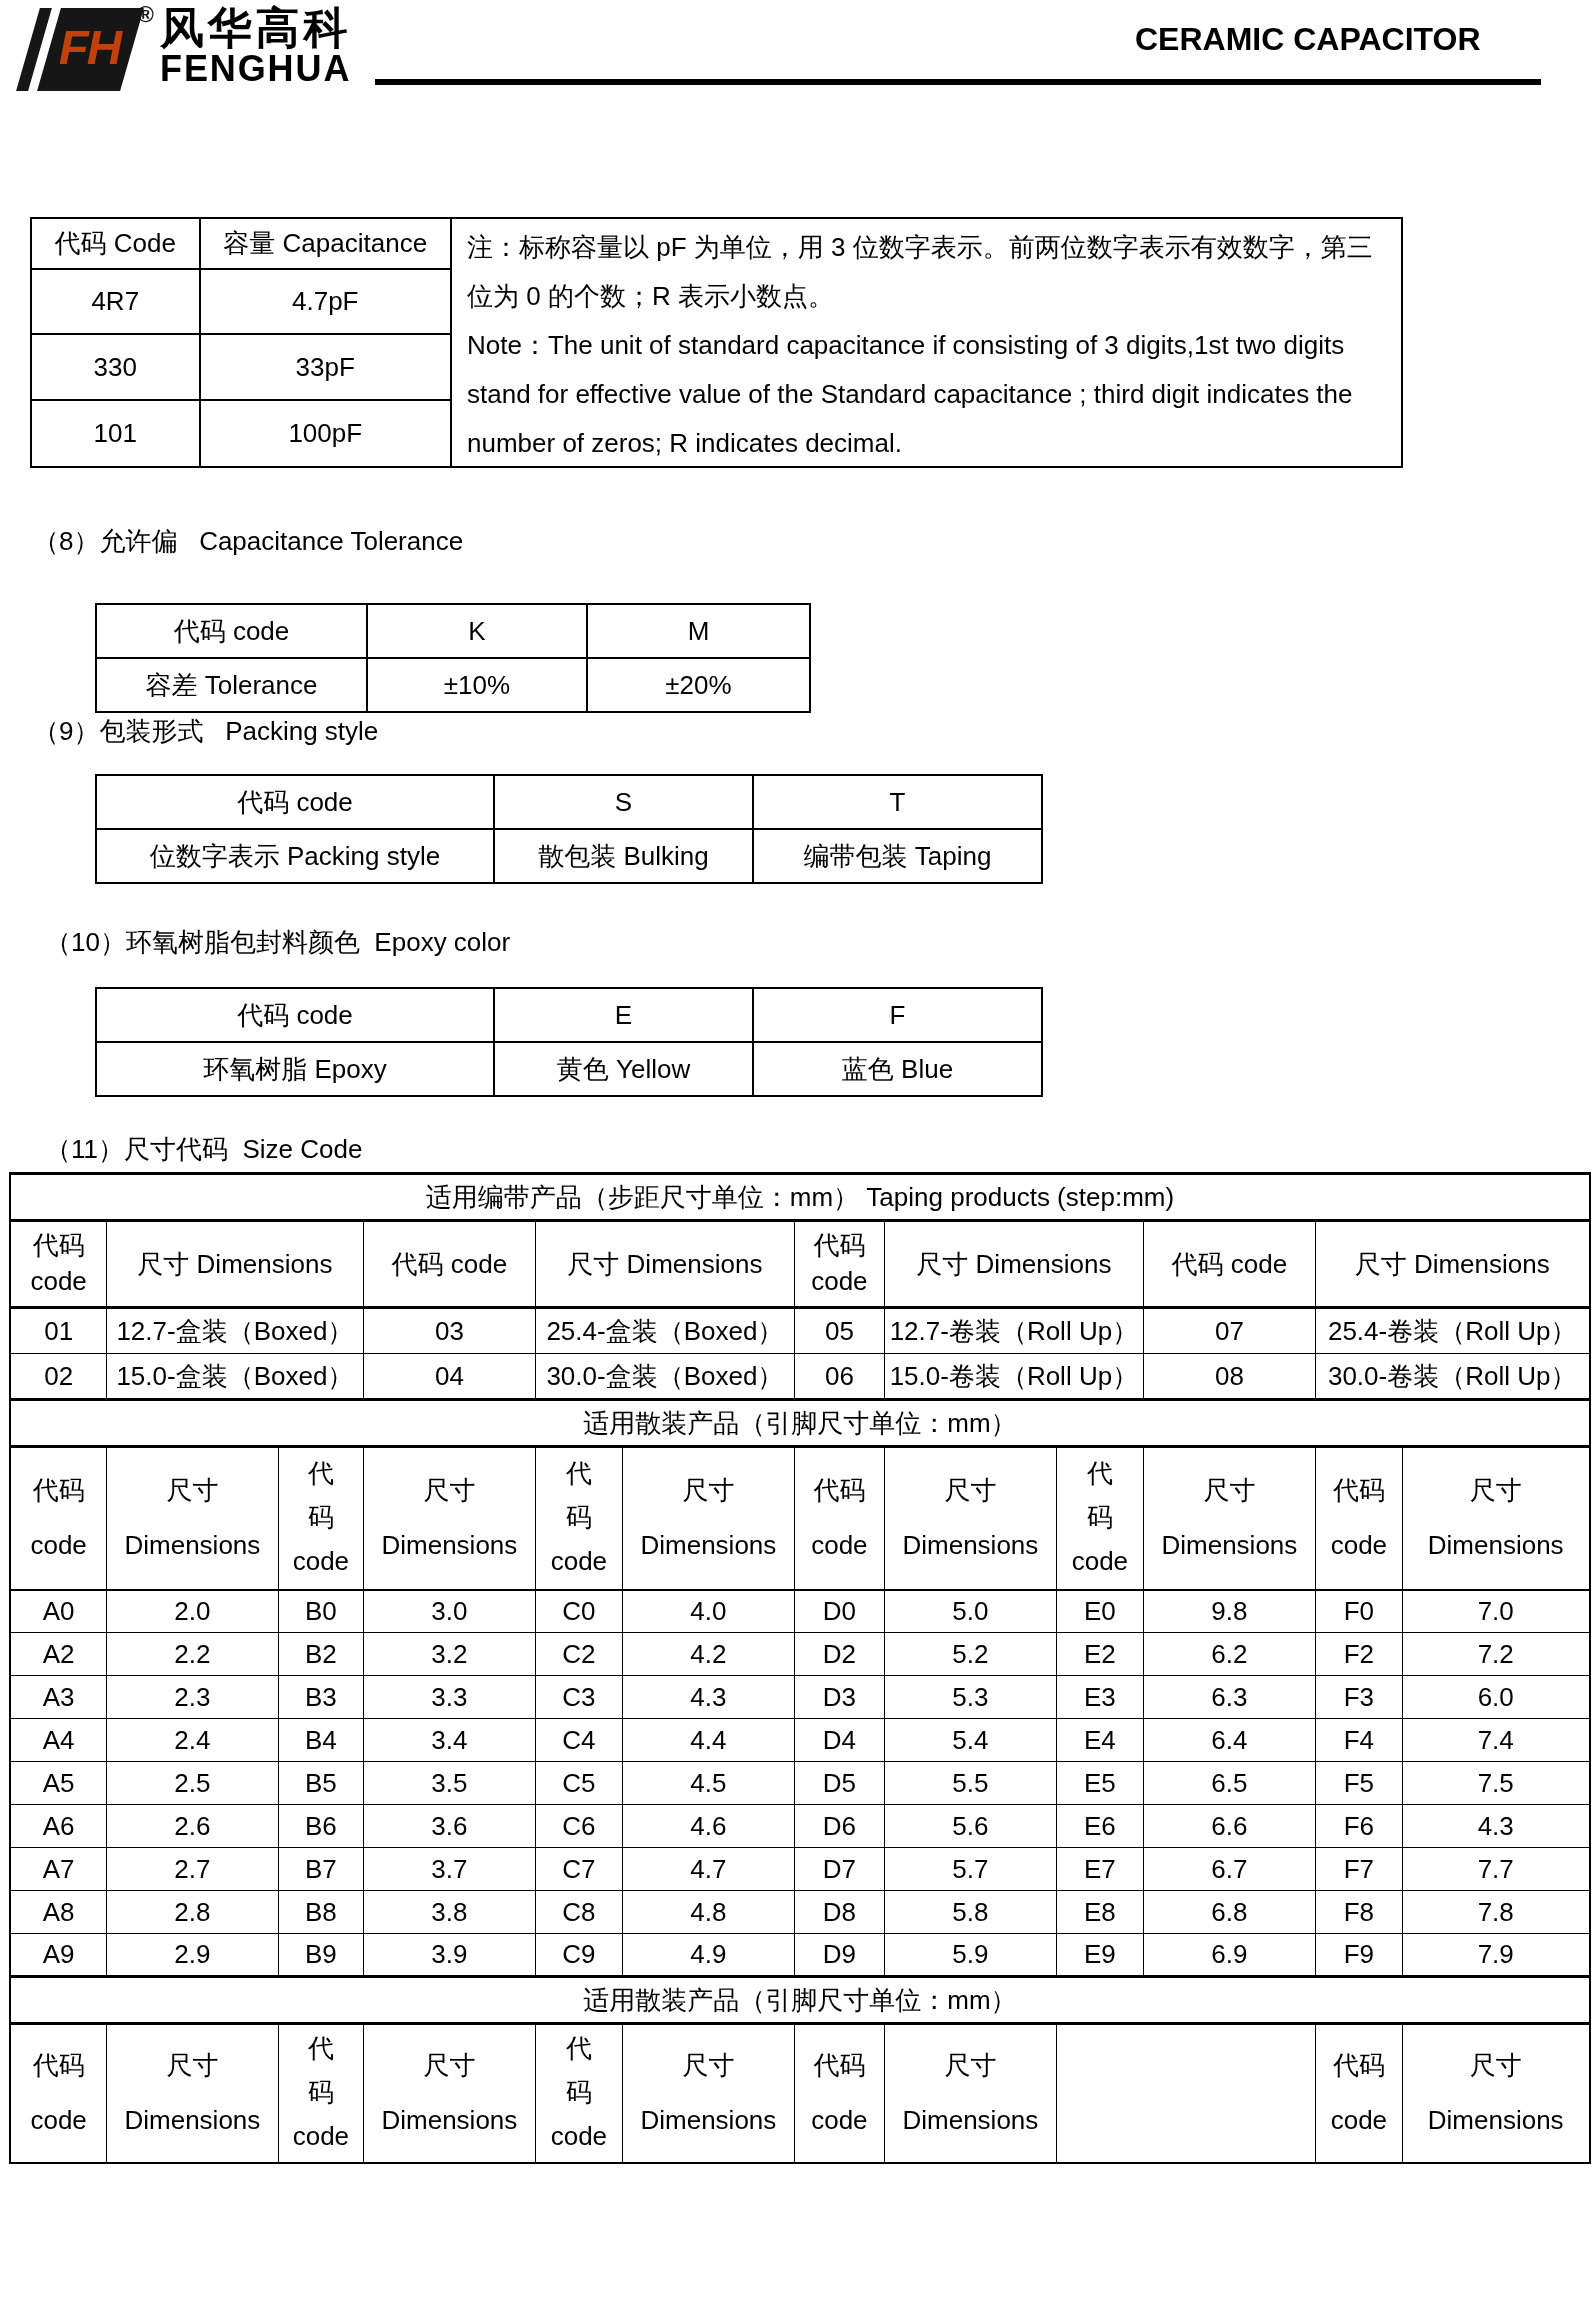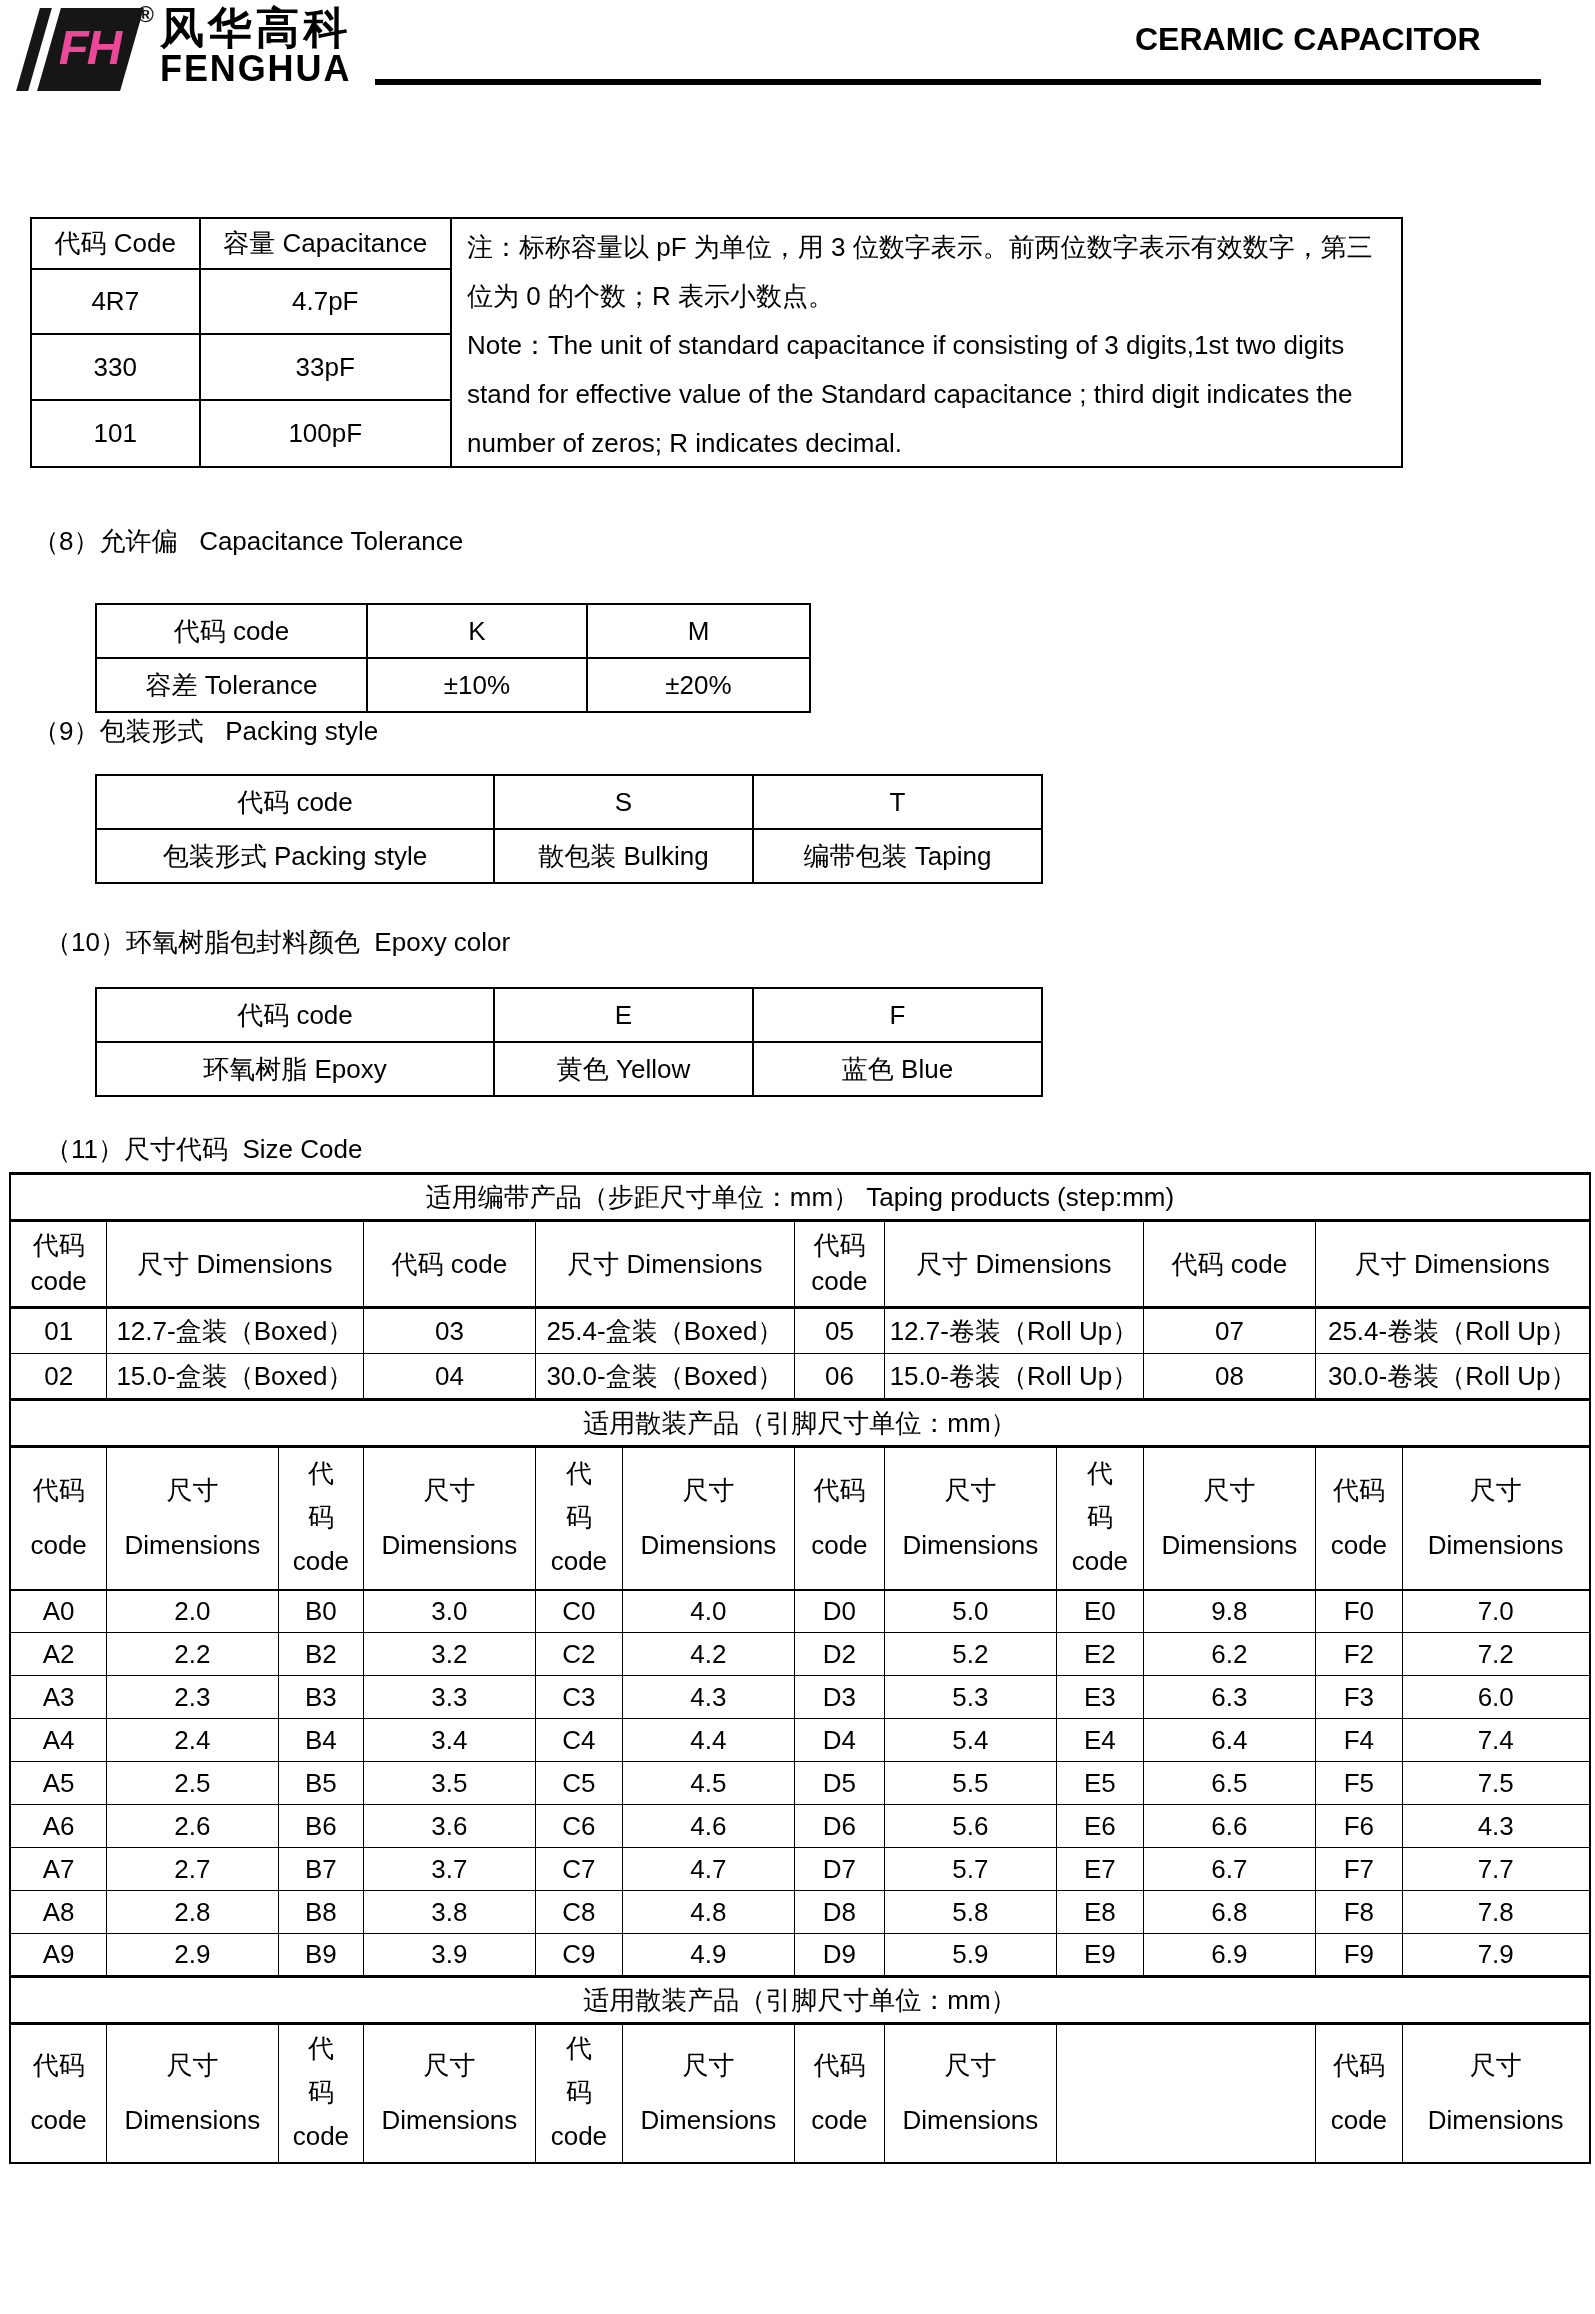--- a/index.html
+++ b/index.html
@@ -9,21 +9,21 @@
     background:#fff; color:#000; overflow:hidden;
     font-family:"Liberation Sans","DejaVu Sans",sans-serif;
   }
 
   
   .logo { position:absolute; left:26px; top:5.6px; display:flex; align-items:flex-start; gap:21px; }
   .logo-mark { position:relative; width:113px; height:87px; }
   .logo-mark .stripe { position:absolute; left:1.9px; top:2.8px; width:12.2px; height:83px; background:#161616; transform:skewX(-16deg); }
   .logo-mark .slab   { position:absolute; left:22.6px; top:2.8px; width:83px; height:83px; background:#161616; transform:skewX(-16deg); }
   .logo-mark .fh { position:absolute; left:21px; top:13px; width:85px; text-align:center;
-                   color:#ec4899; font-size:49px; font-weight:bold; font-style:italic; letter-spacing:-1.9px; }
+                   color:#c2410c; font-size:49px; font-weight:bold; font-style:italic; letter-spacing:-1.9px; }
   .logo-mark .reg { position:absolute; right:-15px; top:-3.8px; font-size:22.6px; font-weight:bold; color:#161616; }
   .logo-text .cn { font-size:44px; font-weight:bold; letter-spacing:3.8px; line-height:1.02; }
   .logo-text .en { font-size:36px; font-weight:bold; letter-spacing:1.9px; line-height:1.05; }
   .doc-title { position:absolute; left:1135px; top:21px; font-size:32px; font-weight:bold; letter-spacing:0px; }
   .rule { position:absolute; left:375px; top:79px; width:1166px; height:5.6px; background:#000; }
 
   
   .h { position:absolute; font-size:26px; font-weight:400; white-space:pre; }
   .h7  { left:33px;  top:160px; }
   .h8  { left:33px;  top:524px; }
@@ -152,21 +152,21 @@
       </colgroup>
     <tbody>
 
         <tr>
           <td>代码 code</td>
           <td>S</td>
           <td>T</td>
         </tr>
 
         <tr>
-          <td>包装形式   Packing style</td>
+          <td>位数字表示   Packing style</td>
           <td>散包装 Bulking</td>
           <td>编带包装 Taping</td>
         </tr>
       </tbody>
   </table>
 
   <div class="h h10">（10）环氧树脂包封料颜色  Epoxy color</div>
   <table class="st t10">
     <colgroup>
         <col style="width:398px">

